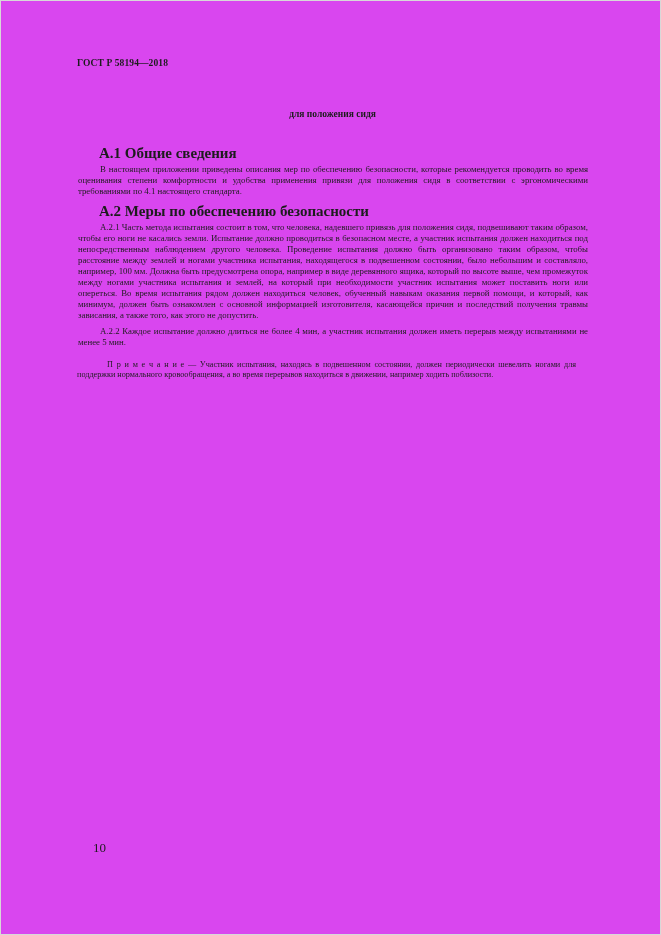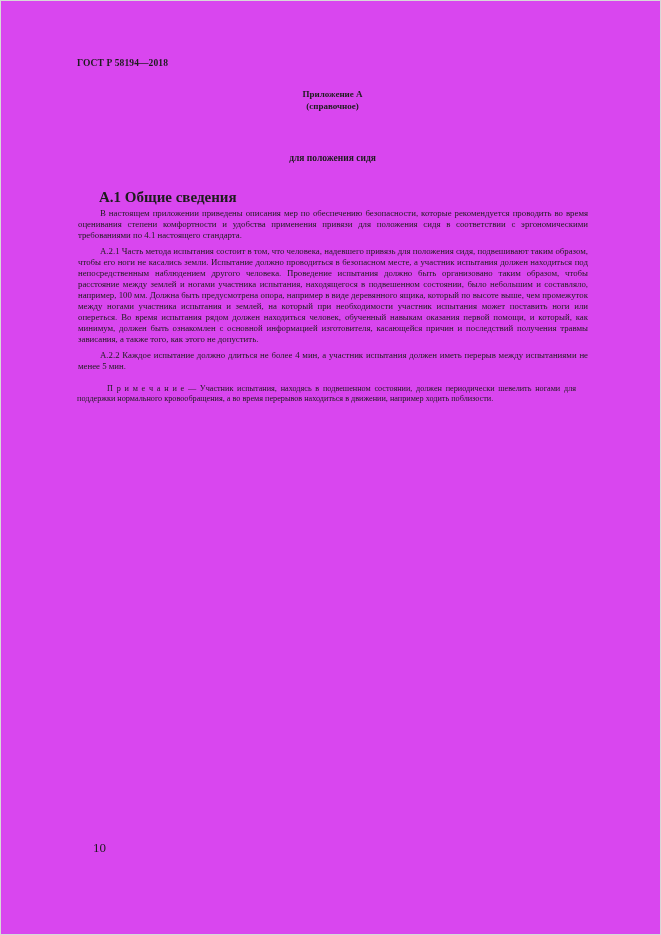--- a/index.html
+++ b/index.html
@@ -78,33 +78,30 @@
   }
 </style>
 </head>
 <body>
 
 <div class="page">
   <div class="content">
 
     <div class="doc-code">ГОСТ Р 58194—2018</div>
 
-    <div class="appendix">
-      <div>Приложение А</div>
-      <div>(справочное)</div>
-    </div>
 
     <div class="doc-title">
       <div>для положения сидя</div>
     </div>
 
     <div class="sec-heading h1">А.1 Общие сведения</div>
 
     <p class="body-par">В настоящем приложении приведены описания мер по обеспечению безопасности, которые рекомендуется проводить во время оценивания степени комфортности и удобства применения привязи для положения сидя в соответствии с эргономическими требованиями по 4.1 настоящего стандарта.</p>
 
+    <div class="sec-heading h2">А.2 Меры по обеспечению безопасности</div>
 
     <p class="body-par">А.2.1 Часть метода испытания состоит в том, что человека, надевшего привязь для положения сидя, подвешивают таким образом, чтобы его ноги не касались земли. Испытание должно проводиться в безопасном месте, а участник испытания должен находиться под непосредственным наблюдением другого человека. Проведение испытания должно быть организовано таким образом, чтобы расстояние между землей и ногами участника испытания, находящегося в подвешенном состоянии, было небольшим и составляло, например, 100 мм. Должна быть предусмотрена опора, например в виде деревянного ящика, который по высоте выше, чем промежуток между ногами участника испытания и землей, на который при необходимости участник испытания может поставить ноги или опереться. Во время испытания рядом должен находиться человек, обученный навыкам оказания первой помощи, и который, как минимум, должен быть ознакомлен с основной информацией изготовителя, касающейся причин и последствий получения травмы зависания, а также того, как этого не допустить.</p>
 
     <p class="body-par">А.2.2 Каждое испытание должно длиться не более 4 мин, а участник испытания должен иметь перерыв между испытаниями не менее 5 мин.</p>
 
     <p class="note-par">П&nbsp;р&nbsp;и&nbsp;м&nbsp;е&nbsp;ч&nbsp;а&nbsp;н&nbsp;и&nbsp;е — Участник испытания, находясь в подвешенном состоянии, должен периодически шевелить ногами для поддержки нормального кровообращения, а во время перерывов находиться в движении, например ходить поблизости.</p>
 
   </div>
 
   <div class="page-number">10</div>

